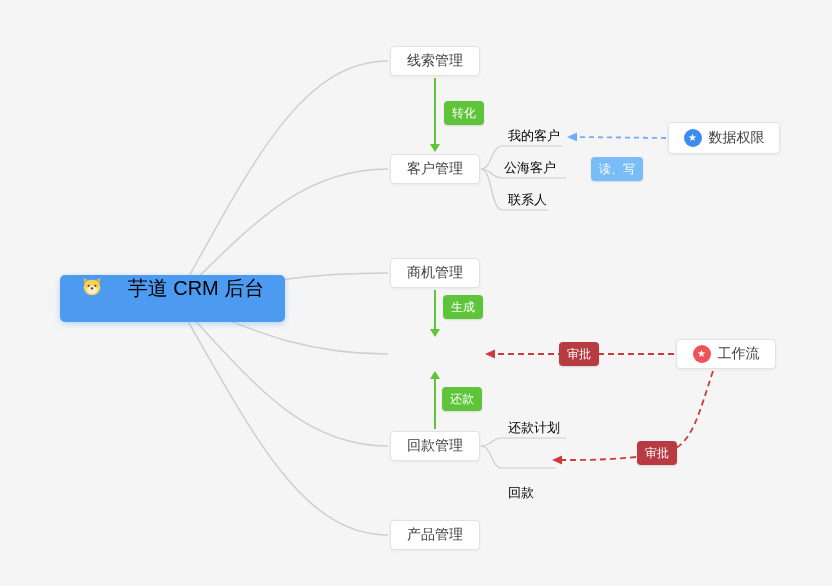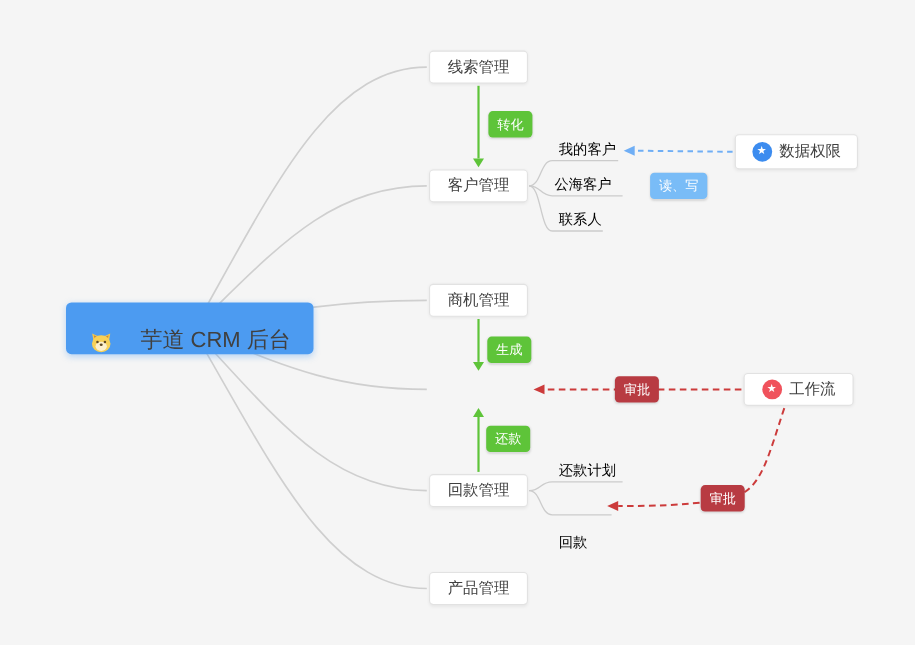--- a/index.html
+++ b/index.html
@@ -20,22 +20,22 @@
     display:flex;align-items:center;justify-content:center;
     font-size:14px;color:#404040;white-space:nowrap;
   }
   .node.main{width:90px;height:30px;}
   .node.side-lg{width:112px;height:32px;}
   .node.side-sm{width:100px;height:30px;}
 
   .root{
     position:absolute;left:60px;top:275px;width:225px;height:47px;
     background:#4C9BF1;border-radius:5px;
-    color:#404040;font-size:20px;
-    display:flex;align-items:flex-end;justify-content:center;gap:25px;
+    color:#000000;font-size:20px;
+    display:flex;align-items:flex-start;justify-content:center;gap:25px;
     box-shadow:0 2px 6px rgba(76,155,241,.35);
     white-space:nowrap;
   }
 
   .leaf{
     position:absolute;height:16px;line-height:16px;
     font-size:13px;color:#000000;white-space:nowrap;
   }
 
   .badge{
@@ -138,21 +138,21 @@
     </div>
 
   <div class="leaf" style="left:508px;top:128px;"><span>我的客户</span></div>
   <div class="leaf" style="left:504px;top:160px;"><span>公海客户</span></div>
   <div class="leaf" style="left:508px;top:192px;"><span>联系人</span></div>
 
   <div class="leaf" style="left:508px;top:420px;"><span>还款计划</span></div>
   <div class="leaf" style="left:508px;top:450px;margin-top:35px;"><span>回款</span></div>
 
   <div class="badge green" style="left:436px;top:113px;"><span>转化</span></div>
-  <div class="badge green" style="left:435px;top:318px;"><span>生成</span></div>
+  <div class="badge green" style="left:435px;top:307px;"><span>生成</span></div>
   <div class="badge green" style="left:434px;top:399px;"><span>还款</span></div>
   <div class="badge blue" style="left:617px;top:137px;margin-top:32px;"><span>读、写</span></div>
   <div class="badge red" style="left:579px;top:354px;"><span>审批</span></div>
   <div class="badge red" style="left:657px;top:453px;"><span>审批</span></div>
 
   <div class="node side-lg" style="left:668px;top:122px;">
     <span class="icon-circle blue">
         <span>★</span>
       </span>
     <span>数据权限</span>

